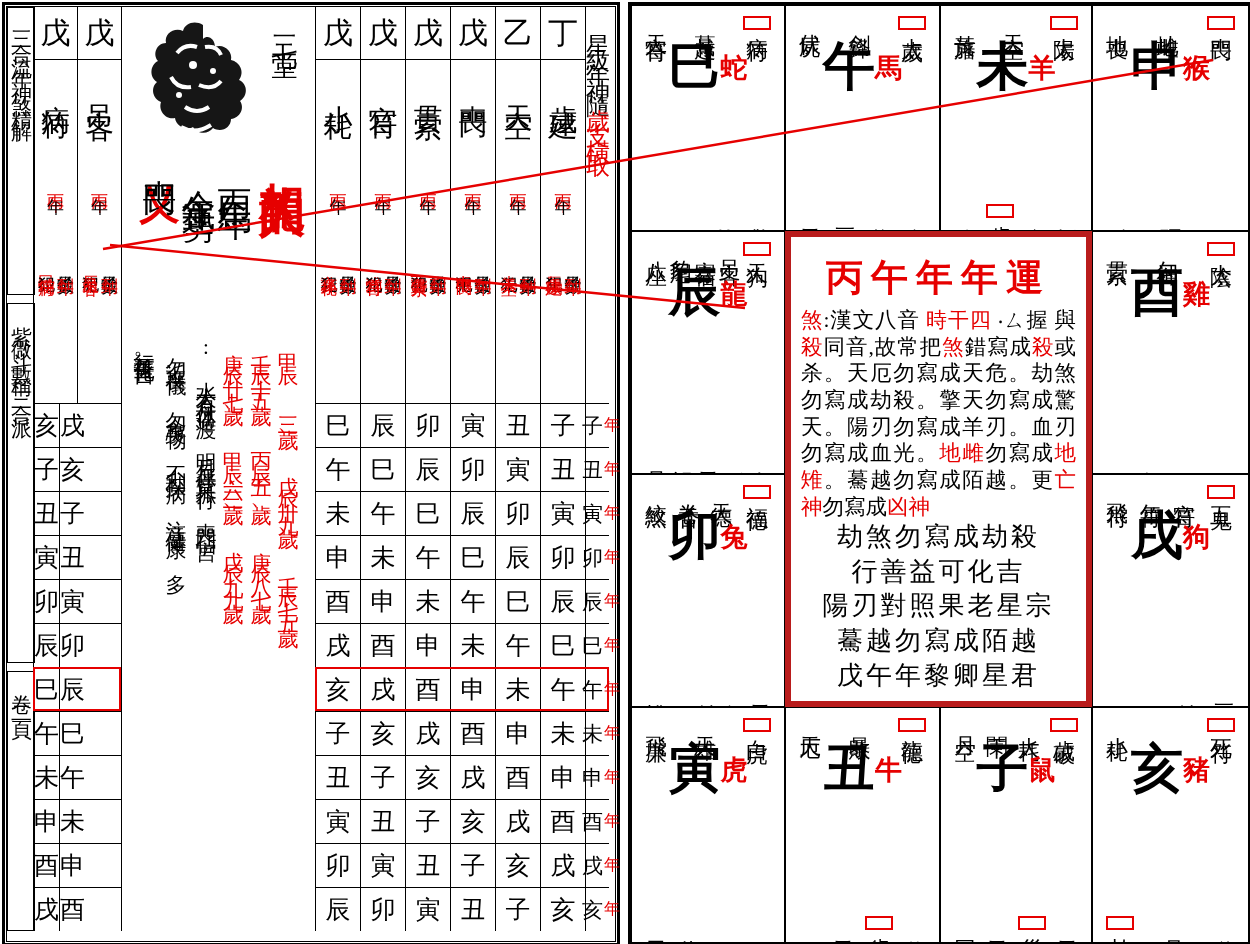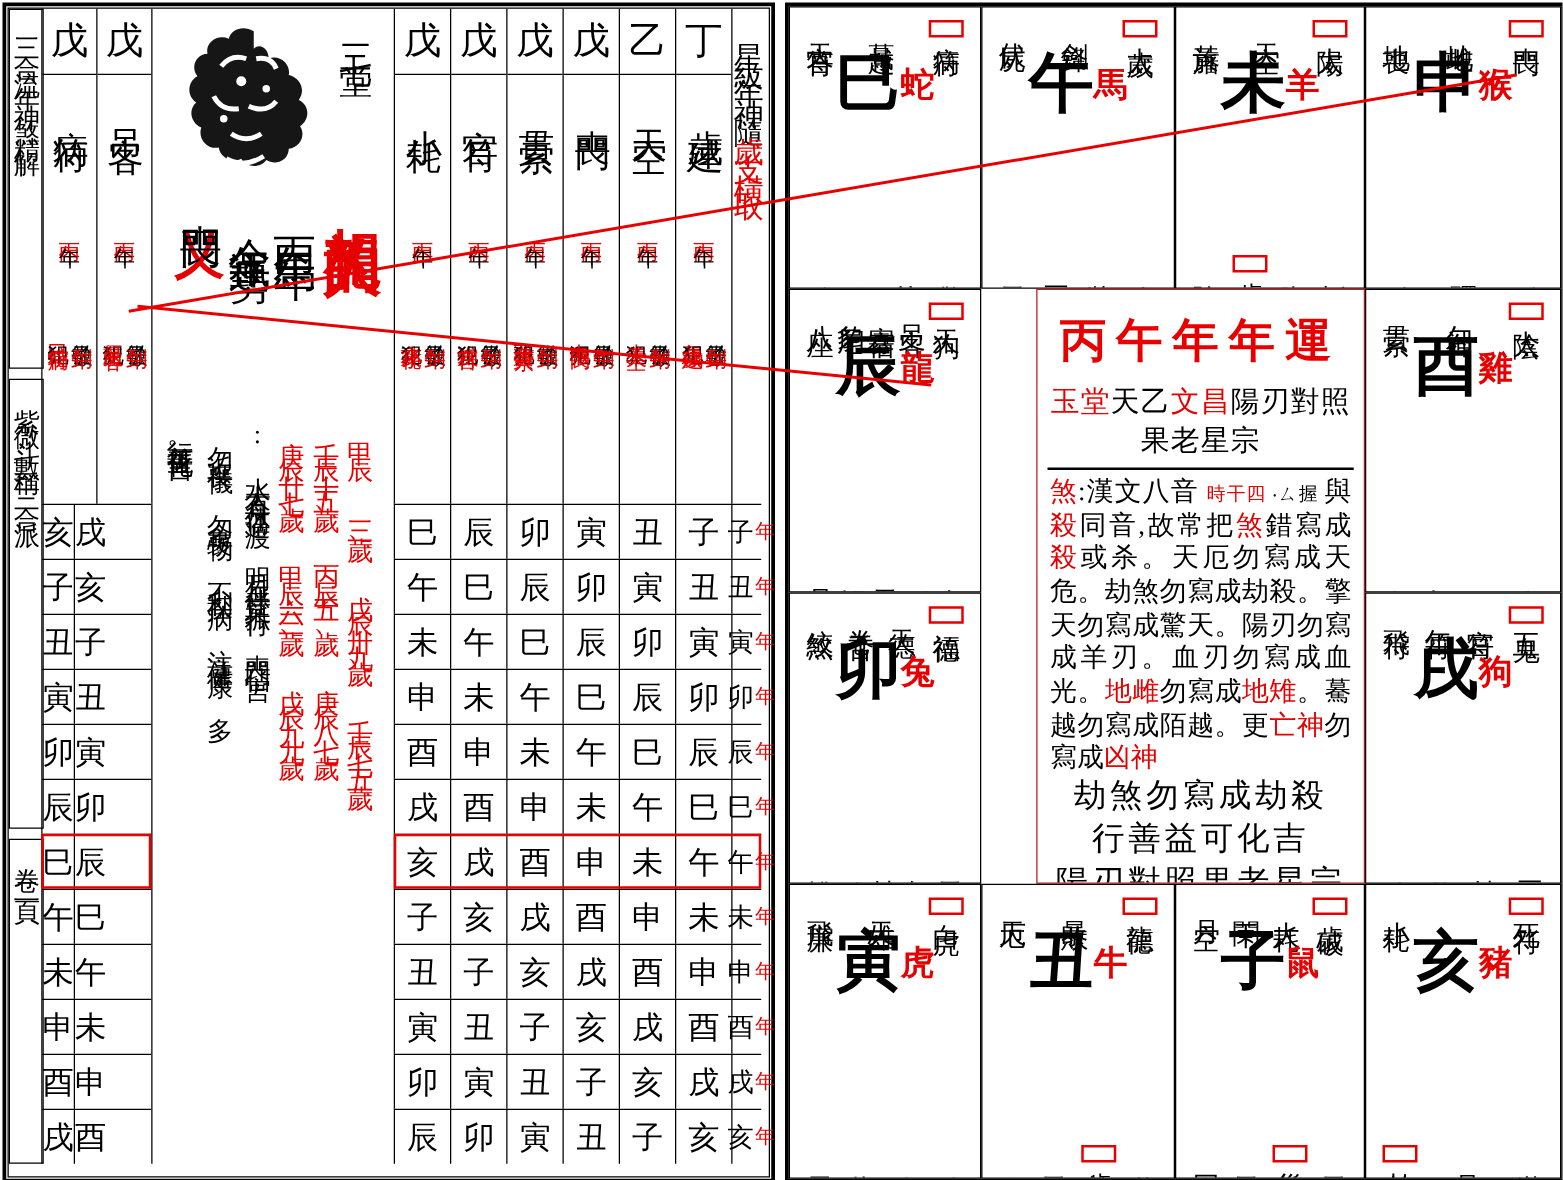--- a/index.html
+++ b/index.html
@@ -1,20 +1,20 @@
 <!DOCTYPE html>
 <html><head>
 <meta charset="utf-8">
 <style>
   html,body{margin:0;padding:0;}
   body{width:1250px;height:944px;position:relative;background:#fff;color:#000;
        font-family:"Liberation Serif","DejaVu Serif",serif;overflow:hidden;}
   .v{writing-mode:vertical-rl;text-orientation:upright;line-height:1;display:inline-block;}
   .red{color:#e60000;}
-  .sm{font-size:15px;}
+  .sm{font-size:21px;}
   .rep{display:contents;}
 
   
   .left-panel{position:absolute;left:2px;top:2px;width:612px;height:938px;border:3px solid #000;}
   .lp-inner{position:absolute;inset:1px;border:1px solid #000;}
   .sbox{position:absolute;left:0;width:26px;border:1px solid #000;display:flex;justify-content:center;}
   .sbox .v{font-size:21px;letter-spacing:13px;padding-top:6px;}
   .sb1{top:0;height:286px;}
   .sb2{top:296px;height:358px;}
   .sb3{top:664px;height:258px;}
@@ -54,21 +54,21 @@
   .right-panel{position:absolute;left:628px;top:2px;width:618px;height:938px;border:3px solid #000;}
   .rp-grid{width:100%;height:100%;display:grid;grid-template-columns:154px 155px 152px 1fr;grid-template-rows:226px 243px 233px 1fr;}
   .zcell{border:1px solid #000;display:flex;flex-direction:column;overflow:hidden;}
   .slist{display:flex;flex-direction:row-reverse;justify-content:space-between;padding:10px 13px 0;}
   .slist.bot{margin-top:auto;padding:0 13px 12px;align-items:flex-end;}
   .star{writing-mode:vertical-rl;text-orientation:upright;font-size:22px;line-height:1;letter-spacing:3px;padding:1px 0;}
   .star.boxed{border:2px solid #e60000;padding:2px 1px;}
   .branch-area{display:flex;align-items:flex-start;justify-content:center;margin-top:2px;}
   .branch{font-size:52px;font-weight:bold;}
   .animal{font-size:27px;color:#e60000;font-weight:bold;margin-top:18px;}
-  .center-block{grid-column:2/4;grid-row:2/4;border:1px solid #b91c1c;text-align:center;overflow:hidden;margin-left:44px;}
+  .center-block{grid-column:2/4;grid-row:2/4;border:6px solid #b91c1c;text-align:center;overflow:hidden;}
   .cb-title{color:#e60000;font-size:37px;font-weight:bold;letter-spacing:8px;margin-top:16px;}
   .cb-sub{font-size:23px;margin:8px 8px 0;padding-bottom:6px;border-bottom:2px solid #000;letter-spacing:1px;}
   .cb-para{font-size:21.5px;line-height:1.24;text-align:justify;margin:4px 10px 0;}
   .cb-lords{font-size:26px;margin-top:6px;line-height:1.33;letter-spacing:3px;}
   #strokes{position:absolute;inset:0;pointer-events:none;z-index:50;}
 </style>
 </head>
 <body>
 
 <div class="left-panel">
@@ -531,23 +531,22 @@
           <span class="star">血刃</span>
           <span class="star">浮沉</span>
           <span class="star">天解</span>
           <span class="star">解神</span>
           <span class="star">月煞</span>
         </div>
     </div>
 
     <div class="center-block">
       <div class="cb-title">丙午年年運</div>
-      <div class="cb-sub rep-inline"><span class="rep"><span class=" red">玉堂</span><span>天乙</span><span class=" red">文昌</span><span>陽刃對照果老星宗</span></span></div>
       <div class="cb-para"><span class="rep"><span class=" red">煞</span><span>:漢文八音 </span><span class=" red sm">時干四</span><span class=" sm"> ‧ㄙ握 </span><span>與</span><span class=" red">殺</span><span>同音,故常把</span><span class=" red">煞</span><span>錯寫成</span><span class=" red">殺</span><span>或杀。天厄勿寫成天危。劫煞勿寫成劫殺。擎天勿寫成驚天。陽刃勿寫成羊刃。血刃勿寫成血光。</span><span class=" red">地雌</span><span>勿寫成</span><span class=" red">地雉</span><span>。驀越勿寫成陌越。更</span><span class=" red">亡神</span><span>勿寫成</span><span class=" red">凶神</span></span></div>
-      <div class="cb-lords rep"><div>劫煞勿寫成劫殺</div><div>行善益可化吉</div><div>陽刃對照果老星宗</div><div>血刃勿寫成血光</div><div>戊午年黎卿星君</div></div>
+      <div class="cb-lords rep"><div>劫煞勿寫成劫殺</div><div>行善益可化吉</div><div>陽刃對照果老星宗</div><div>驀越勿寫成陌越</div><div>戊午年黎卿星君</div></div>
     </div>
 
     <div class="zcell">
       <div class="slist rep">
           <span class="star boxed">太陰</span>
           <span class="star">勾神</span>
           <span class="star">貫索</span>
         </div>
       <div class="branch-area">
           <span class="branch">酉</span>

